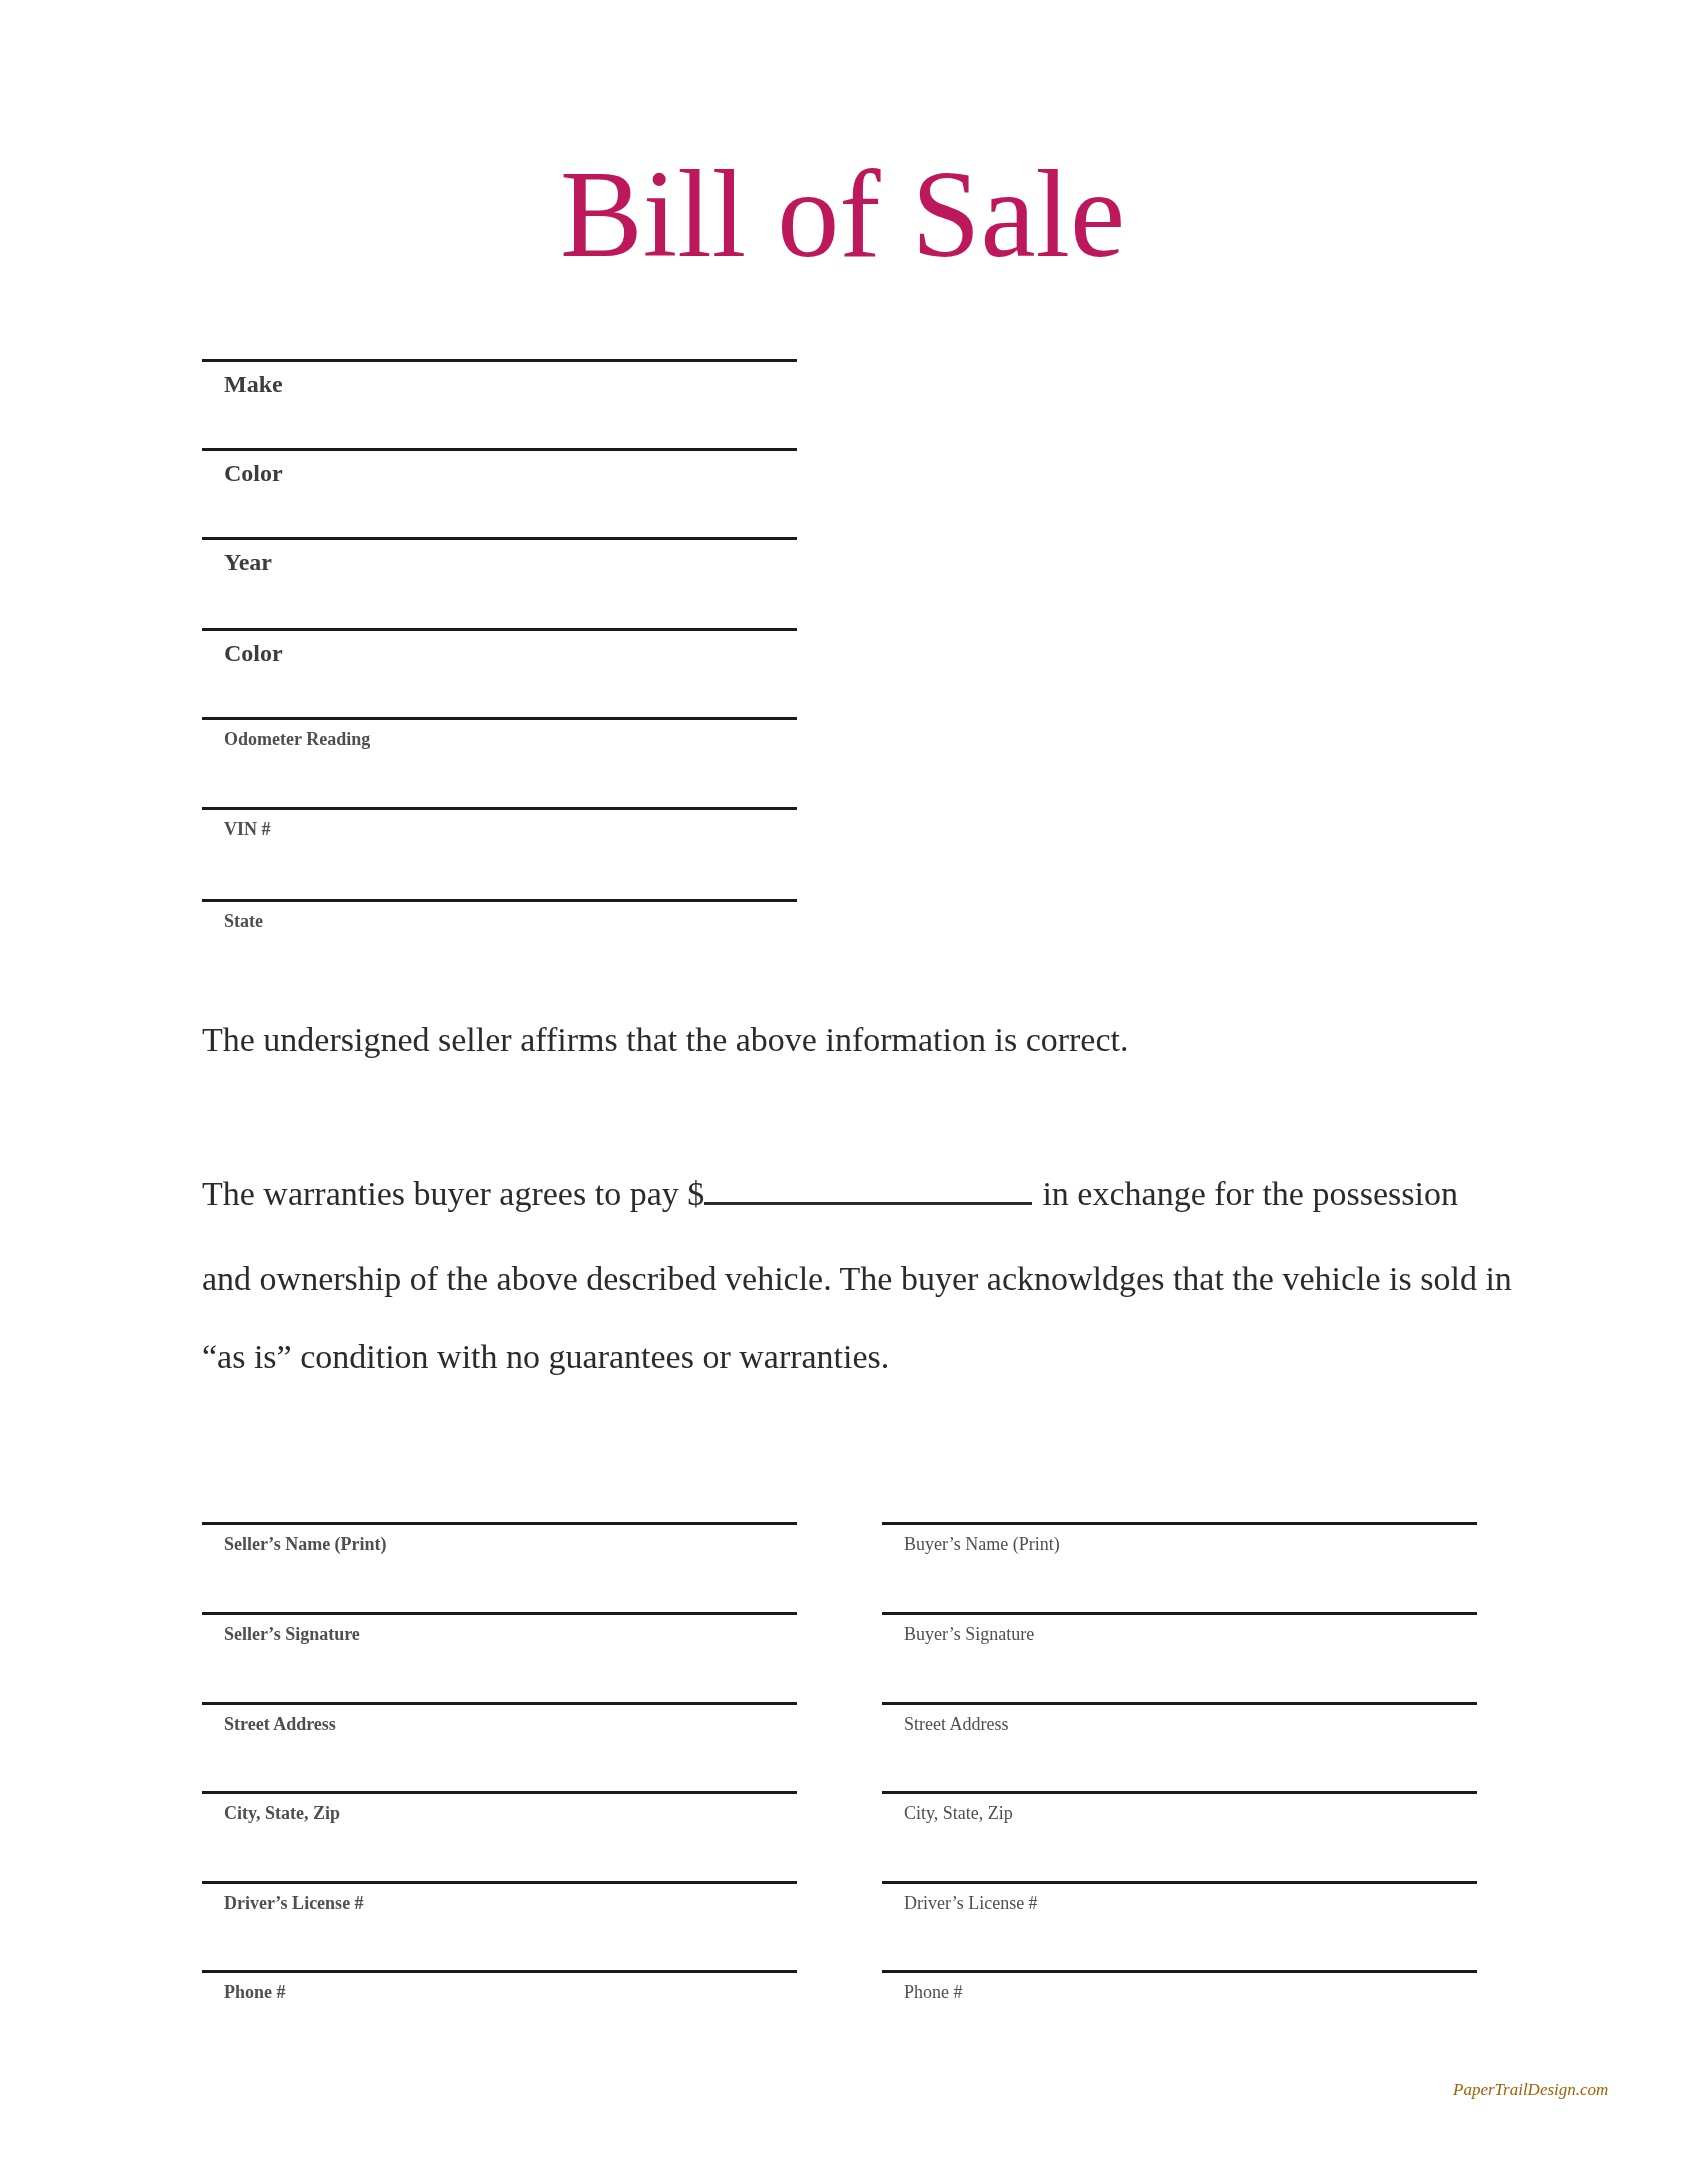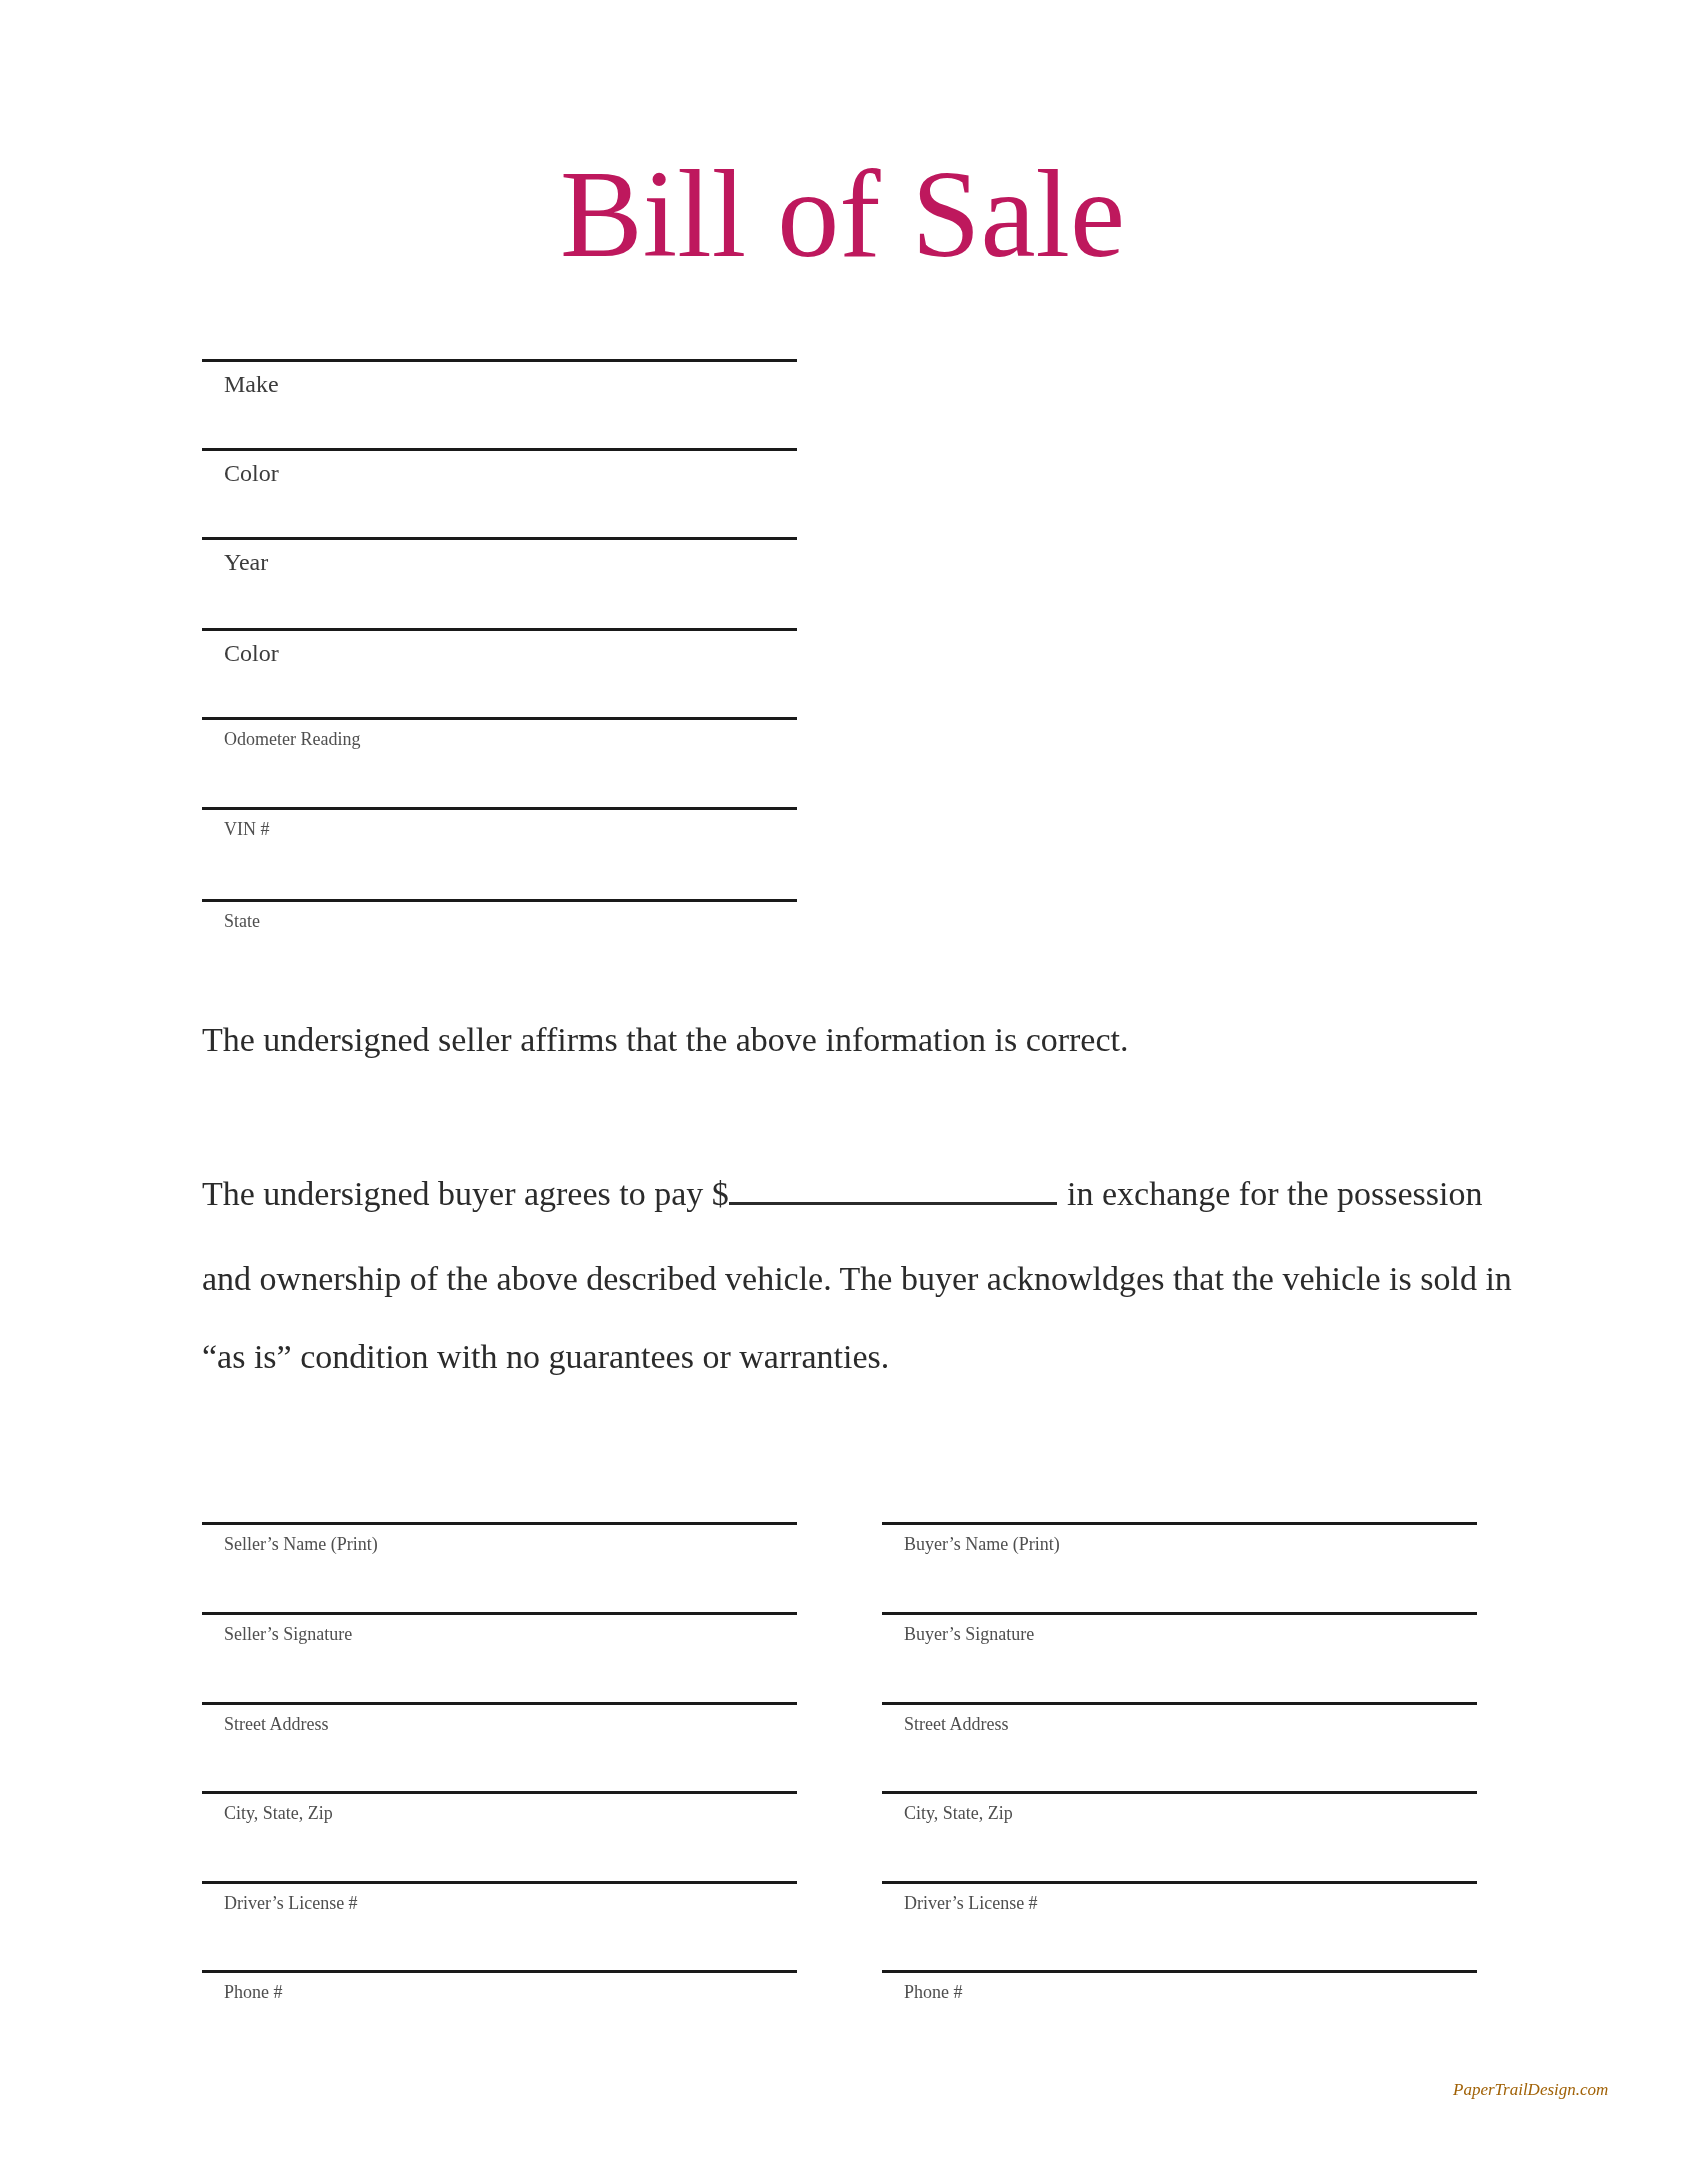--- a/index.html
+++ b/index.html
@@ -30,21 +30,21 @@
   .field-line {
     height: 3.4px;
     background: #1a1a1a;
   }
   .field-label {
     padding: 8.5px 0 0 22px;
     line-height: 1.15;
   }
   .label-lg { font-size: 24px; color: #3c3c3c; }
   .label-sm { font-size: 18px; color: #4f4f4f; }
-  .col-left  { left: 202px; }
+  .col-left  { left: 202px; font-weight: bold; }
   .col-right { left: 882px; }
   .para {
     position: absolute;
     left: 202px;
     font-size: 34px;
     line-height: 1.2;
     color: #2b2b2b;
     white-space: nowrap;
   }
   .amount-blank {
@@ -95,21 +95,21 @@
     <div class="field-line"></div>
     <div class="field-label label-sm">VIN #</div>
   </div>
   <div class="field col-left" style="top:899px">
     <div class="field-line"></div>
     <div class="field-label label-sm">State</div>
   </div>
 
   <div class="para" style="top:1020px">The undersigned seller affirms that the above information is correct.</div>
 
-  <div class="para" style="top:1174px"><span>The undersigned buyer agrees to pay $</span><span class="amount-blank"></span><span>in exchange for the possession</span></div>
+  <div class="para" style="top:1174px"><span>The warranties buyer agrees to pay $</span><span class="amount-blank"></span><span>in exchange for the possession</span></div>
   <div class="para" style="top:1259px">and ownership of the above described vehicle. The buyer acknowldges that the vehicle is sold in</div>
   <div class="para" style="top:1337px">“as is” condition with no guarantees or warranties.</div>
 
   <div class="field col-left" style="top:1522px">
     <div class="field-line"></div>
     <div class="field-label label-sm">Seller’s Name (Print)</div>
   </div>
   <div class="field col-left" style="top:1612px">
     <div class="field-line"></div>
     <div class="field-label label-sm">Seller’s Signature</div>

